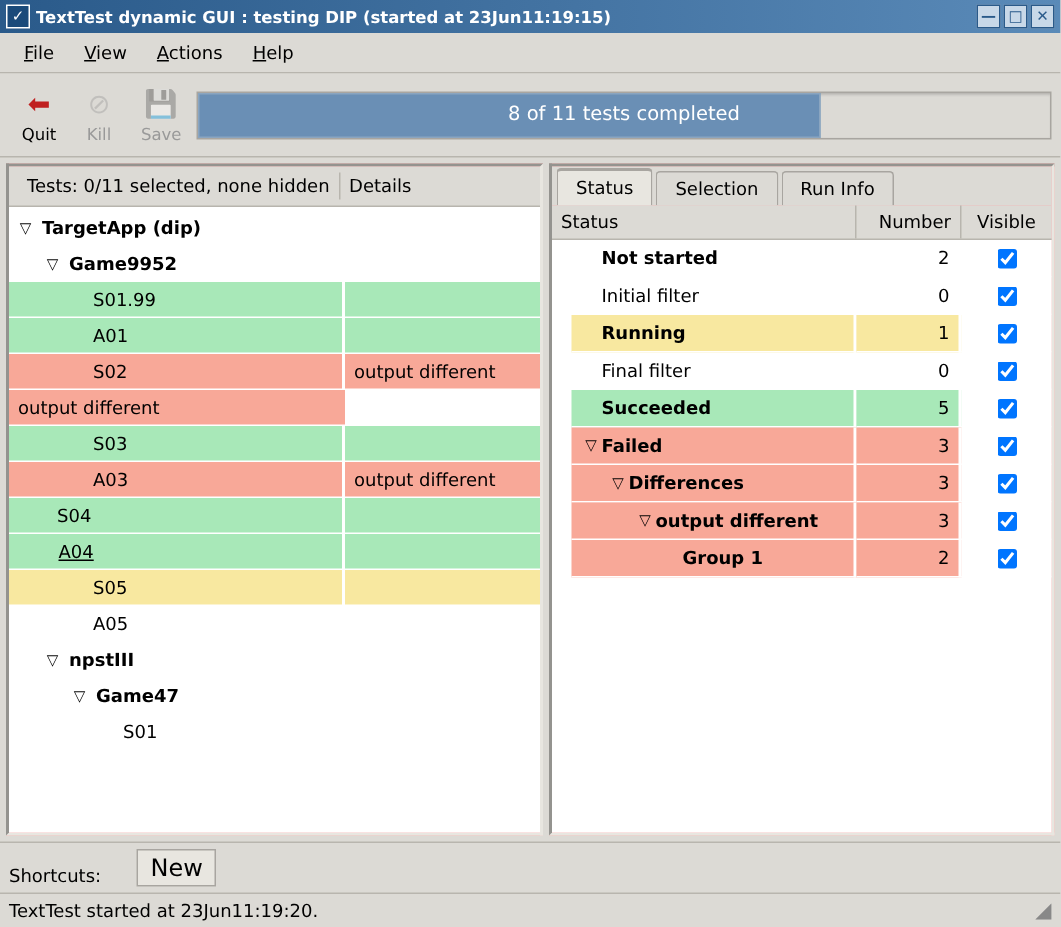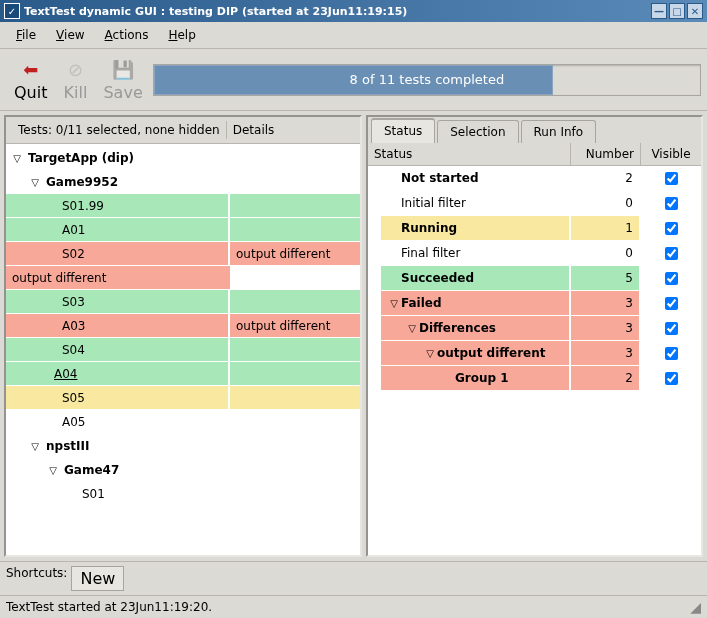--- a/index.html
+++ b/index.html
@@ -7,21 +7,21 @@
 .titlebar { background: linear-gradient(to right, #2a5a8a, #5a8ab8); color: #fff; height: 22px; display: flex; align-items: center; padding: 0 4px; font-size: 11px; font-weight: bold; }
 .titlebar .icon { width: 16px; height: 16px; background: #1a4a7a; border: 1px solid #fff; margin-right: 4px; display: flex; align-items: center; justify-content: center; color: #fff; font-size: 10px; }
 .titlebar .title { flex: 1; }
 .titlebar .winbtn { width: 16px; height: 16px; background: #c8d8e8; border: 1px solid #2a5a8a; margin-left: 2px; display: flex; align-items: center; justify-content: center; color: #2a5a8a; font-size: 10px; cursor: pointer; }
 .menubar { background: #dcdad5; border-bottom: 1px solid #b8b5ae; padding: 3px 6px; display: flex; }
 .menubar .menu { padding: 3px 10px; cursor: pointer; }
 .menubar .menu u { text-decoration: underline; }
 .toolbar { background: #dcdad5; padding: 6px; display: flex; align-items: center; border-bottom: 1px solid #b8b5ae; }
 .toolbtn { display: flex; flex-direction: column; align-items: center; padding: 2px 8px; cursor: pointer; }
 .toolbtn .ticon { width: 24px; height: 24px; display: flex; align-items: center; justify-content: center; font-size: 18px; }
-.toolbtn .tlabel { font-size: 16px; margin-top: 2px; }
+.toolbtn .tlabel { font-size: 11px; margin-top: 2px; }
 .toolbtn.disabled { color: #999; cursor: default; }
 .toolbtn.disabled .ticon { opacity: 0.4; }
 .progress-wrap { flex: 1; margin-left: 2px; height: 32px; border: 1px solid #a8a5a0; background: #dcdad5; position: relative; box-shadow: inset 1px 1px 2px rgba(0,0,0,0.2); }
 .progress-bar { height: 100%; background: #6a8fb5; border: 1px solid #8aa5c0; }
 .progress-text { position: absolute; top: 0; left: 0; width: 100%; height: 100%; display: flex; align-items: center; justify-content: center; color: #fff; font-size: 13px; }
 .main { flex: 1; display: flex; padding: 4px; gap: 4px; min-height: 0; }
 .panel { background: #fca5a5; border: 2px inset #e8e6e0; display: flex; flex-direction: column; min-height: 0; }
 .left-panel { width: 358px; }
 .right-panel { flex: 1; }
 .panel-header { background: #dcdad5; border-bottom: 1px solid #b8b5ae; padding: 4px 6px; display: flex; }
@@ -44,21 +44,21 @@
 .status-header .sh { padding: 4px 6px; border-right: 1px solid #b8b5ae; }
 .status-header .sh:last-child { border-right: none; }
 .status-body { flex: 1; background: #fff; overflow: auto; }
 .status-row { display: grid; grid-template-columns: 1fr 70px 60px; height: 25px; align-items: stretch; }
 .sr-cell { display: flex; align-items: center; padding: 0 6px; border-bottom: 1px solid #fff; }
 .sr-status { border-right: 2px solid #fff; margin-left: 13px; }
 .sr-number { justify-content: flex-end; border-right: 2px solid #fff; }
 .sr-visible { justify-content: center; background: #fff; }
 .sr-visible input { cursor: pointer; }
 .status-row.bold .sr-status span { font-weight: bold; }
-.shortcuts { padding: 4px 6px; background: #dcdad5; display: flex; align-items: flex-start; border-top: 1px solid #b8b5ae; }
+.shortcuts { padding: 4px 6px; background: #dcdad5; display: flex; align-items: flex-end; border-top: 1px solid #b8b5ae; gap: 20px; }
 .shortcuts .label { margin-right: 4px; }
 .shortcuts button { padding: 2px 8px; border: 1px solid #a8a5a0; background: #e8e6e0; cursor: pointer; font-family: inherit; font-size: 16px; }
 .statusbar { background: #dcdad5; border-top: 1px solid #b8b5ae; padding: 3px 6px; display: flex; align-items: center; }
 .statusbar .grip { margin-left: auto; color: #888; font-size: 14px; }
 .indent { display: inline-block; }
 </style>
 </head>
 <body>
 
 <div class="titlebar">
@@ -129,25 +129,25 @@
         </div>
         <div class="test-row">
           <div class="test-cell green" style="padding-left: 56px;">S03</div>
           <div class="test-cell green"></div>
         </div>
         <div class="test-row">
           <div class="test-cell red" style="padding-left: 56px;">A03</div>
           <div class="test-cell red">output different</div>
         </div>
         <div class="test-row">
-          <div class="test-cell green" style="padding-left: 56px;">S04</div>
-          <div class="test-cell green"></div>
-        </div>
-        <div class="test-row">
-          <div class="test-cell green" style="padding-left: 48px; text-decoration: underline;">A04</div>
+          <div class="test-cell green" style="padding-left: 32px;">S04</div>
+          <div class="test-cell green"></div>
+        </div>
+        <div class="test-row">
+          <div class="test-cell green" style="padding-left: 33px; text-decoration: underline;">A04</div>
           <div class="test-cell green"></div>
         </div>
         <div class="test-row">
           <div class="test-cell yellow" style="padding-left: 56px;">S05</div>
           <div class="test-cell yellow"></div>
         </div>
         <div class="test-row">
           <div class="test-cell " style="padding-left: 56px;">A05</div>
           <div class="test-cell "></div>
         </div>

